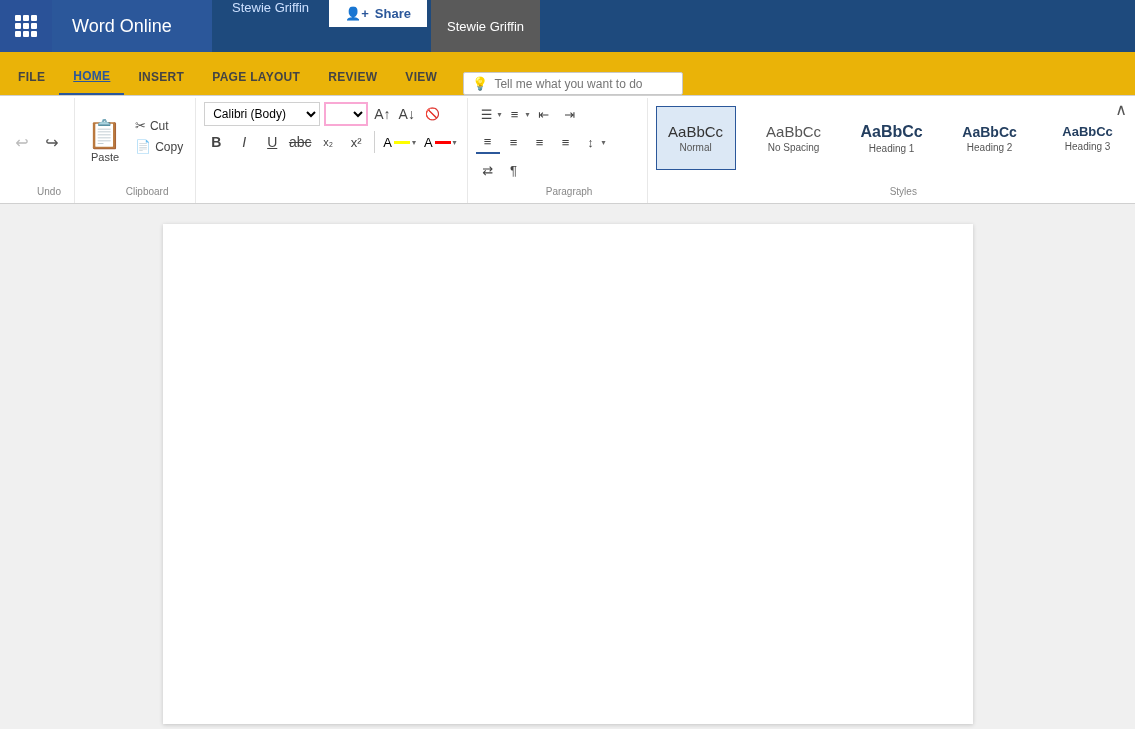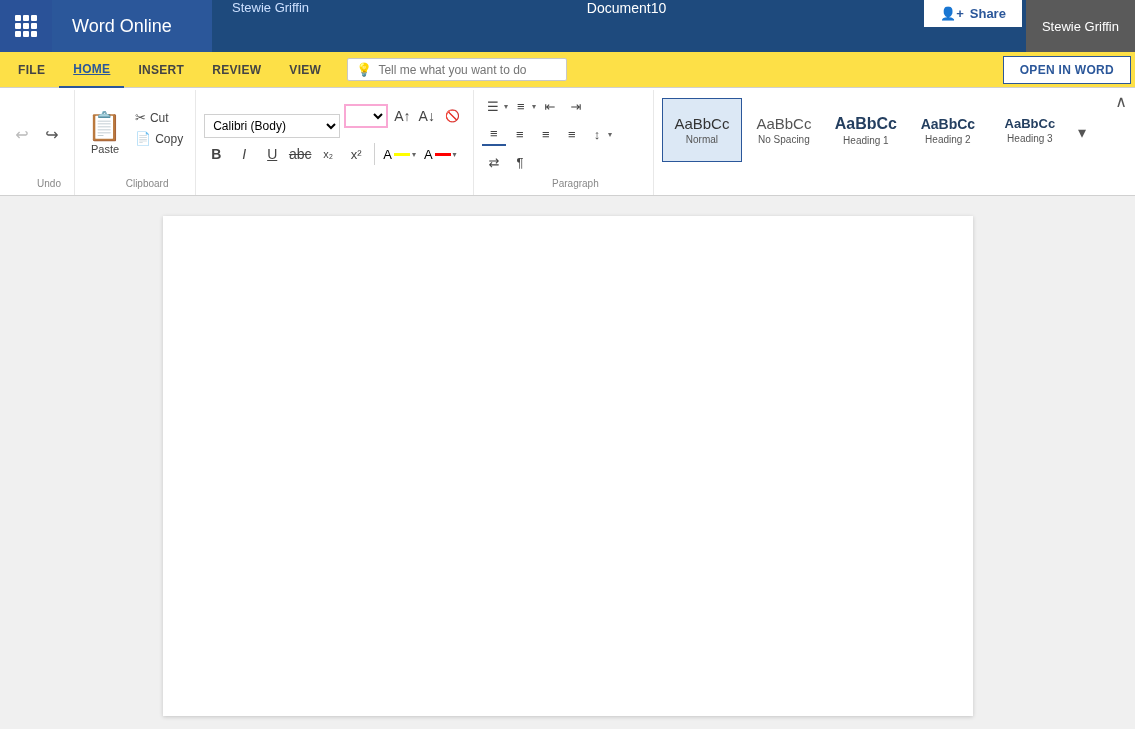--- a/index.html
+++ b/index.html
@@ -76,24 +76,24 @@
       align-items: center;
       padding: 0 16px;
       color: white;
       font-size: 13px;
       cursor: pointer;
     }
 
     
     #tab-bar {
       display: flex;
-      align-items: center;
-      background: #fde047;
+      align-items: flex-end;
+      background: #eab308;
       border-bottom: 1px solid #d0d0d0;
-      height: 36px;
+      height: 44px;
       padding: 0 4px;
     }
     .tab {
       padding: 8px 14px;
       font-size: 12px;
       cursor: pointer;
       text-transform: uppercase;
       color: #444;
       font-weight: 600;
       letter-spacing: 0.3px;
@@ -196,21 +196,21 @@
       color: #444; font-size: 12px; padding: 2px 4px; white-space: nowrap;
     }
     .small-btn-icon { font-size: 13px; color: #555; }
 
     
     #group-font { min-width: 220px; }
     .font-row1 { display: flex; align-items: center; gap: 4px; margin-bottom: 4px; }
     .font-row2 { display: flex; align-items: center; gap: 4px; margin-bottom: 4px; }
     select.font-select {
       border: 1px solid #d0d0d0; background: white; font-size: 12px;
-      padding: 2px 4px; height: 24px; width: 136px; cursor: pointer; margin-top: 20px;
+      padding: 2px 4px; height: 24px; width: 116px; cursor: pointer;
     }
     select.size-select {
       border: 2px solid #f9a8d4; background: white; font-size: 16px;
       padding: 2px 13px; height: 24px; width: 44px; cursor: pointer;
     }
     .font-size-btn {
       border: none; background: transparent; cursor: pointer; font-size: 14px; color: #444; padding: 2px;
     }
     .format-btn {
       border: none; background: transparent; cursor: pointer; width: 24px; height: 24px;
@@ -241,21 +241,21 @@
     }
     .para-btn-with-arrow {
       display: flex; align-items: center; border: none; background: transparent; cursor: pointer; height: 24px;
     }
     .para-btn-with-arrow .main { width: 22px; height: 24px; display: flex; align-items: center; justify-content: center; font-size: 13px; color: #444; }
     .para-btn-with-arrow .arr { font-size: 8px; color: #666; }
 
     
     #group-styles { min-width: 380px; flex: 1; }
     .styles-grid {
-      display: flex; align-items: center; gap: 2px; overflow: hidden;
+      display: flex; align-items: center; gap: 18px; overflow: hidden;
     }
     .style-item {
       display: flex; flex-direction: column; align-items: center; justify-content: center;
       width: 80px; height: 64px; border: 1px solid transparent; cursor: pointer; padding: 4px;
       flex-shrink: 0;
     }
     .style-item.active { border-color: #2b579a; background: #dce8f5; }
     .style-preview { font-size: 15px; color: #333; }
     .style-label { font-size: 10px; color: #555; margin-top: 2px; }
     .style-heading1 .style-preview { font-size: 15px; color: #243f60; font-weight: bold; }
@@ -304,39 +304,38 @@
       <div class="waffle-dot"></div>
         <div class="waffle-dot"></div>
         <div class="waffle-dot"></div>
       <div class="waffle-dot"></div>
         <div class="waffle-dot"></div>
         <div class="waffle-dot"></div>
     </div>
   </div>
   <div id="app-name">Word Online</div>
   <div id="user-name-title">Stewie Griffin</div>
-  <div id="doc-name">Document10</div>
   <button id="share-btn">
     <span>👤+</span>
     <span>Share</span>
   </button>
   <div id="user-account">Stewie Griffin</div>
 </div>
 
 <div id="tab-bar">
   <div class="tab">FILE</div>
   <div class="tab active">HOME</div>
   <div class="tab">INSERT</div>
+  <div class="tab">PAGE LAYOUT</div>
   <div class="tab">REVIEW</div>
   <div class="tab">VIEW</div>
   <div id="tell-me">
     <span style="font-size:13px;color:#f5a623;">💡</span>
     <input type="text" placeholder="Tell me what you want to do" style="">
   </div>
-  <button id="open-in-word">OPEN IN WORD</button>
 </div>
 
 <div id="ribbon">
 
   <div class="ribbon-group" id="group-undo">
     <div class="ribbon-controls" style="flex-direction:column; justify-content:center; align-items:center; gap:4px;">
       <div class="undo-redo-row">
         <button class="undo-btn disabled" title="Undo">↩</button>
         <button class="undo-btn" title="Redo">↪</button>
       </div>
@@ -449,20 +448,21 @@
       <div class="style-item style-heading2">
         <span class="style-preview" style="font-size:14px;color:#243f60;font-weight:bold;">AaBbCc</span>
         <span class="style-label">Heading 2</span>
       </div>
       <div class="style-item style-heading3">
         <span class="style-preview" style="font-size:13px;color:#243f60;font-weight:bold;">AaBbCc</span>
         <span class="style-label">Heading 3</span>
       </div>
       <button class="styles-scroll-btn">▾</button>
     </div>
+    <div class="ribbon-group-label">Styles</div>
   </div>
 
   <button id="ribbon-collapse" title="Collapse Ribbon">∧</button>
 </div>
 
 <div id="doc-area">
   <div id="doc-page" contenteditable="true" style="">
   </div>
 </div>
 

